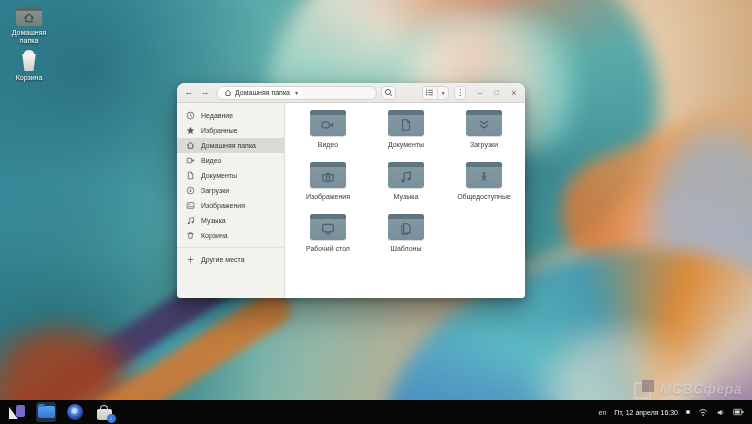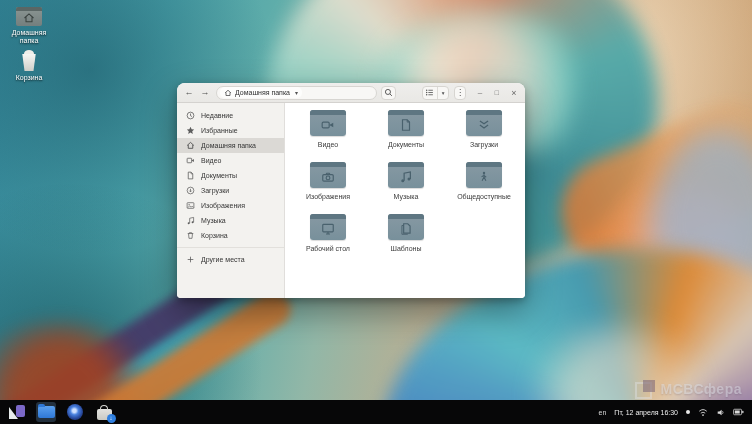--- a/index.html
+++ b/index.html
@@ -30,21 +30,21 @@
   .wp-band-teal{left:-60px;top:352px;width:420px;height:34px;background:#3f9fae;opacity:.85;}
   .wp-band-orange{left:-80px;top:390px;width:400px;height:36px;background:#d07a33;opacity:.9;}
   .wp-blob-red{left:-40px;top:322px;width:200px;height:150px;border-radius:50%;filter:blur(9px);opacity:.85;
     background:radial-gradient(circle,#a8431f 0 40%,transparent 72%);}
   .wp-br-swirl{left:378px;top:252px;width:470px;height:340px;border-radius:50%;filter:blur(9px);opacity:.95;transform:rotate(-12deg);
     background:conic-gradient(from 180deg at 55% 55%,#5d4390,#7a55b0 12%,#3e6fc2 25%,#57bcc8 38%,#3f98b0 48%,#e0882f 58%,#d8c9b8 66%,#6a4a9e 80%,#5d4390 100%);}
   .wp-br-inner{left:512px;top:322px;width:210px;height:150px;border-radius:50%;filter:blur(11px);opacity:.6;
     background:radial-gradient(circle,#e7ddcb 0 35%,transparent 70%);}
 
   
-  .watermark{position:absolute;right:10px;bottom:26px;display:flex;align-items:center;gap:6px;opacity:.55;}
+  .watermark{position:absolute;right:10px;bottom:26px;display:flex;align-items:center;gap:6px;opacity:.55;font-style:italic;}
   .wm-logo{position:relative;width:20px;height:18px;}
   .wm-sq1{position:absolute;left:0;top:2px;width:13px;height:13px;border:2px solid rgba(225,228,235,.7);}
   .wm-sq2{position:absolute;left:8px;top:0;width:12px;height:12px;background:rgba(70,52,102,.65);}
   .wm-text{font-size:14px;font-weight:bold;letter-spacing:.5px;color:rgba(222,226,234,.8);text-shadow:0 1px 2px rgba(40,30,70,.35);}
 
   
   .desktop-icon{position:absolute;width:58px;display:flex;flex-direction:column;align-items:center;cursor:default;}
   .desktop-icon .dlabel{margin-top:3px;font-size:7px;line-height:8px;color:#fff;text-align:center;
     text-shadow:0 1px 2px rgba(0,0,0,.8);max-width:52px;}
   .dhome{left:0px;top:7px;}

